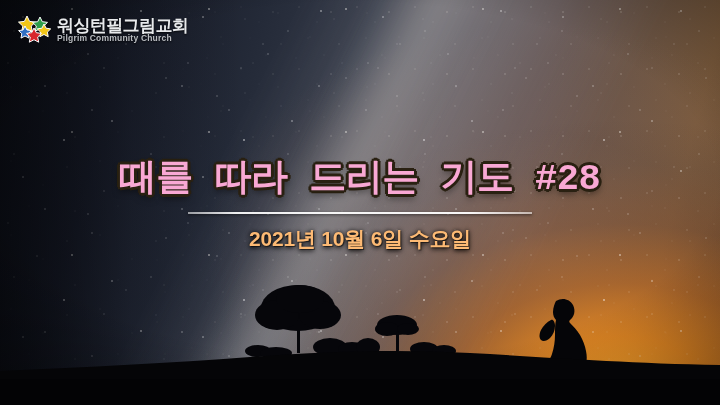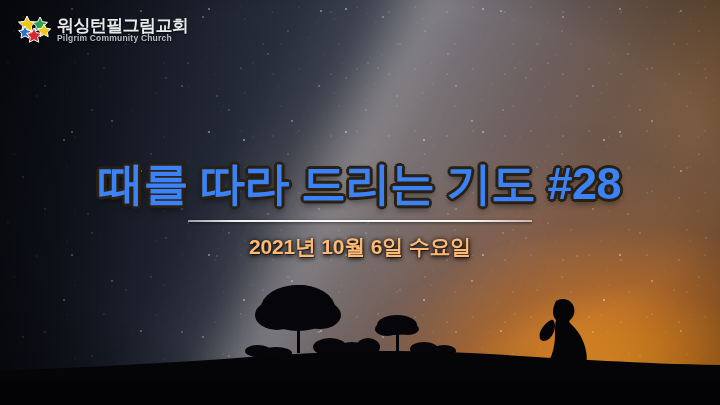--- a/index.html
+++ b/index.html
@@ -190,35 +190,36 @@
   
   .center-block {
     position: absolute;
     left: 0;
     right: 0;
     top: 160px;
     z-index: 5;
     text-align: center;
   }
   .slide-title {
-    font-size: 45px;
+    font-size: 37px;
     font-weight: bold;
-    color: #3b82f6;
+    color: #f9a8d4;
     letter-spacing: -0.5px;
     line-height: 1.05;
     margin: 0;
     white-space: nowrap;
     text-shadow:
       -2px 0 0 #2a2112, 2px 0 0 #2a2112,
       0 -2px 0 #2a2112, 0 2px 0 #2a2112,
       -2px -2px 0 #2a2112, 2px -2px 0 #2a2112,
       -2px 2px 0 #2a2112, 2px 2px 0 #2a2112,
       -3px 0 0 #2a2112, 3px 0 0 #2a2112,
       0 3px 0 #2a2112, 0 -3px 0 #2a2112,
       0 4px 7px rgba(0,0,0,0.6);
+    font-family: Liberation Mono, monospace;
   }
   .divider {
     width: 344px;
     height: 2px;
     margin: 13px auto 0;
     background: linear-gradient(90deg,
         rgba(255,255,255,0.55) 0%,
         rgba(255,255,255,0.92) 14%,
         rgba(255,255,255,0.95) 82%,
         rgba(255,255,255,0.55) 100%);

